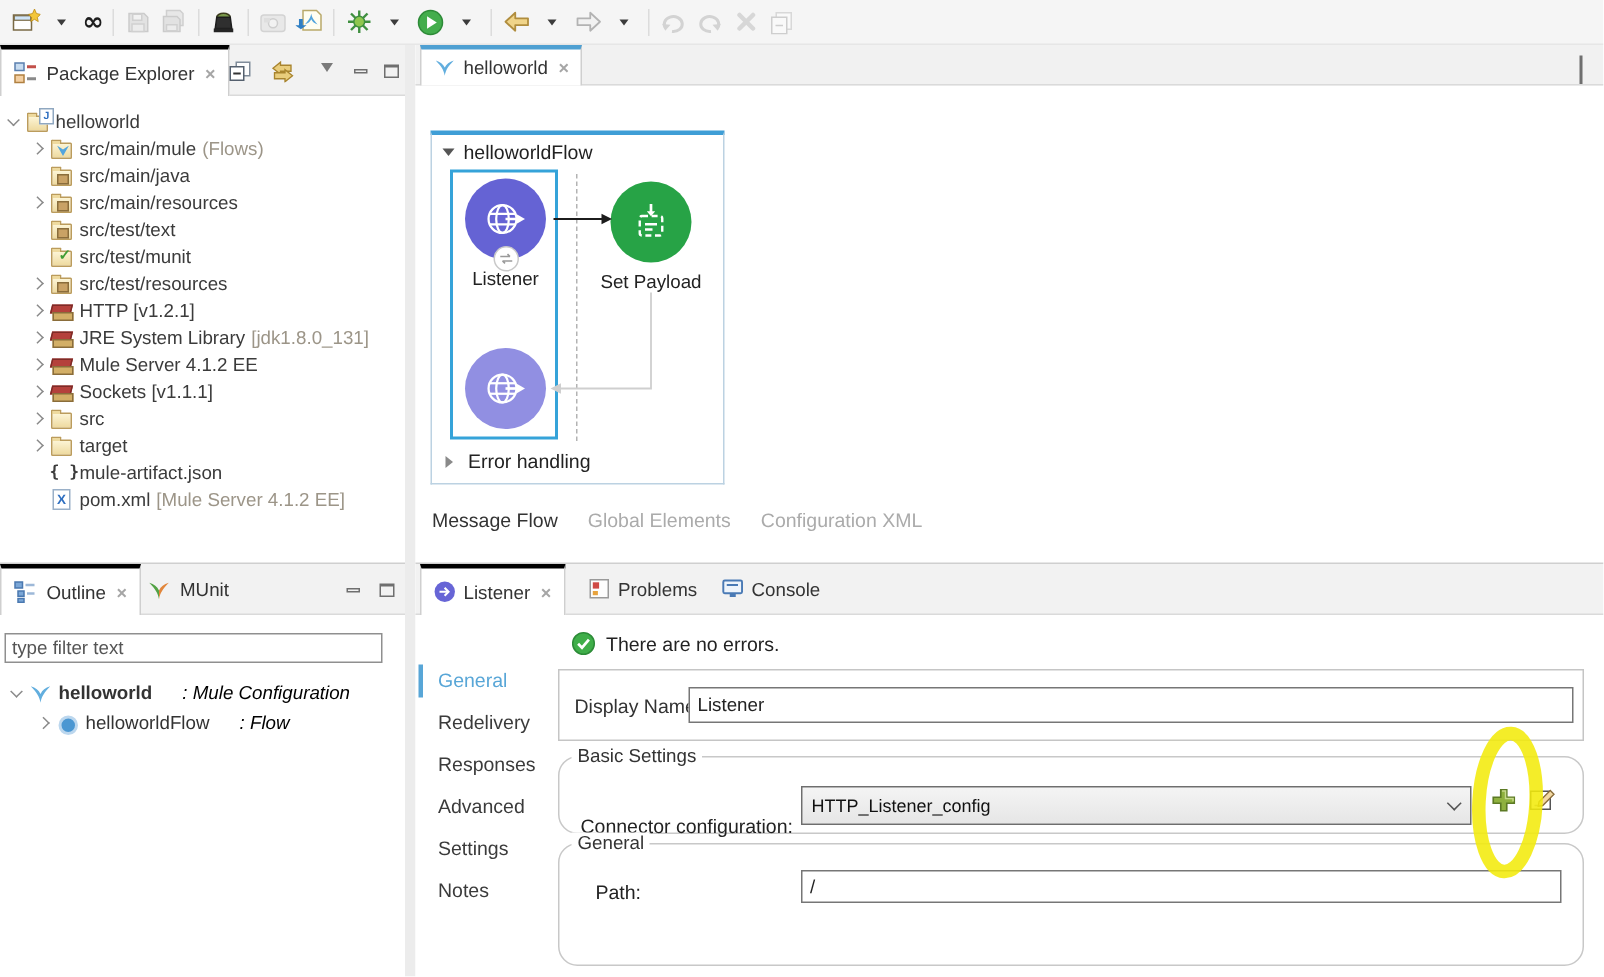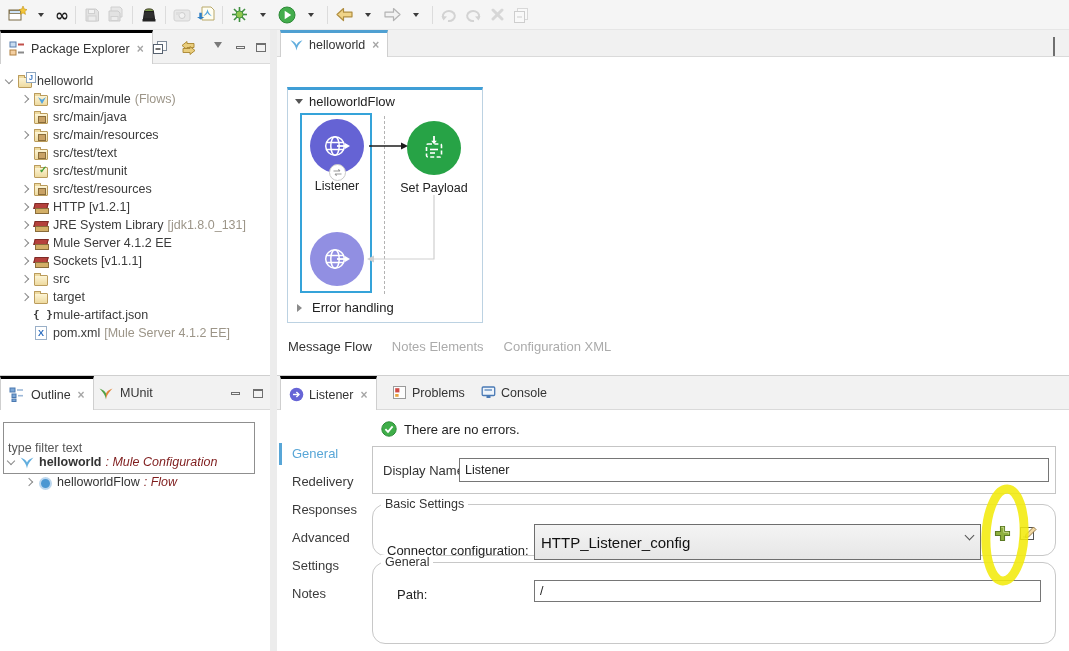--- a/index.html
+++ b/index.html
@@ -46,24 +46,24 @@
     color:#2f6fc0;font:bold 9px "Liberation Sans",sans-serif;text-align:center;line-height:12px}
   .ic-flowdot::before{content:"";position:absolute;left:2px;top:3px;width:9px;height:9px;background:#4b97d2;border:2px solid #bcd7ee;border-radius:50%}
   
   .pkg-panel{position:absolute;left:0;top:30px;width:270px;height:345px;background:#fff}
   .panel-ico{position:absolute;top:8px;height:18px;display:flex;align-items:center;justify-content:center;width:20px}
   .tree{position:absolute;left:2px;top:42px;right:0;font-size:12.5px;color:#3b3b3b}
   .trow{display:flex;align-items:center;height:18px;white-space:nowrap}
   .tsuffix{color:#9c9588;margin-left:4px}
   .outline-panel{position:absolute;left:0;top:375px;width:270px;height:276px;background:#fff;border-top:1px solid #cfcfcf;box-sizing:border-box}
   .filter{position:absolute;left:3px;top:46px;width:242px;height:18px;border:1px solid #8f8f8f;
-    font:12.5px "Liberation Sans",sans-serif;color:#555;padding:16px 4px}
+    font:12.5px "Liberation Sans",sans-serif;color:#555;padding:0 4px}
   .otree{position:absolute;left:4px;top:76px;font-size:12.5px}
   .orow{display:flex;align-items:center;height:20px;white-space:nowrap}
-  .osuffix{color:#7f1d1d;font-style:italic;margin-left:4px}
+  .osuffix{color:#000000;font-style:italic;margin-left:20px}
   .minbar{width:9px;height:3px;border:1px solid #6f6f6f;box-sizing:border-box}
   .maxbox{width:10px;height:9px;border:1px solid #6f6f6f;border-top:2px solid #6f6f6f;box-sizing:border-box}
   .tri-menu{width:0;height:0;border:4.5px solid transparent;border-top:6px solid #7a7a7a}
   .sash{position:absolute;left:270px;top:30px;width:7px;height:621px;background:#ececec}
   
   .editor{position:absolute;left:277px;top:30px;width:792px;height:345px;background:#fff}
   .editor .tabbar{height:27px;background:#f1f1f1}
   .editor .tab{height:26px;font-size:12.5px}
   .editor .tab.active{height:27px;border-top:3px solid #4fa0d2}
   .ed-min{position:absolute;right:14px;top:8px}
@@ -92,22 +92,22 @@
   .pnav-item.active::before{content:"";position:absolute;left:2px;top:3px;width:3px;height:22px;background:#58a6d7}
   .status{position:absolute;left:104px;top:11px;display:flex;align-items:center;gap:7px;font-size:13px;color:#222}
   .dn-box{position:absolute;left:95px;top:36px;width:684px;height:48px;border:1px solid #c5c5c5;background:#fff;box-sizing:border-box}
   .dn-box label{position:absolute;left:10px;top:16px;font-size:13px}
   .tinput{position:absolute;border:1px solid #767676;font:12.5px "Liberation Sans",sans-serif;color:#222;padding:0 5px;box-sizing:border-box;background:#fff}
   .fs{position:absolute;left:95px;border:1px solid #c8c8c8;border-radius:13px;box-sizing:border-box}
   .legend{position:absolute;top:-8px;left:8px;background:#fff;padding:0 4px;font-size:12.5px;color:#333}
   .fs-basic{top:94px;width:684px;height:52px}
   .fs-gen{top:152px;width:684px;height:82px}
   .flabel{position:absolute;font-size:13px;color:#222}
-  .combo{position:absolute;left:161px;top:19px;width:447px;height:36px;background:linear-gradient(#f4f4f4,#e6e6e6);
-         border:1px solid #6e6e6e;box-sizing:border-box;display:flex;align-items:center;font-size:15px;color:#111;padding-left:6px}
+  .combo{position:absolute;left:161px;top:19px;width:447px;height:26px;background:linear-gradient(#f4f4f4,#e6e6e6);
+         border:1px solid #6e6e6e;box-sizing:border-box;display:flex;align-items:center;font-size:12px;color:#111;padding-left:6px}
   .combo-chev{position:absolute;right:7px;top:7px;width:6px;height:6px;border-right:1.5px solid #555;border-bottom:1.5px solid #555;transform:rotate(45deg)}
   .sbtn{position:absolute;top:18px;width:20px;height:20px;display:flex;align-items:center;justify-content:center}
   .hl{position:absolute;left:974px;top:480px;width:64px;height:110px;pointer-events:none;z-index:40}
 </style>
 </head>
 <body>
 
 <div class="toolbar">
   <span class="tbtn">
     <svg width="19" height="17">
@@ -494,21 +494,21 @@
     </svg>
 
     <div class="errrow">
       <span class="tri-right"></span>
       <span>Error handling</span>
     </div>
   </div>
 
   <div class="view-tabs">
     <span class="vt-active">Message Flow</span>
-    <span class="vt">Notes Elements</span>
+    <span class="vt">Global Elements</span>
     <span class="vt">Configuration XML</span>
   </div>
 </div>
 
 <div class="props">
   <div class="tabbar">
     <div class="tab active" style="left:3px">
       <span class="ic" style="margin:0;width:15px;flex:0 0 15px">
         <svg width="15" height="15">
             <circle cx="7.5" cy="7.5" r="6.8" fill="#6765d6"></circle>

